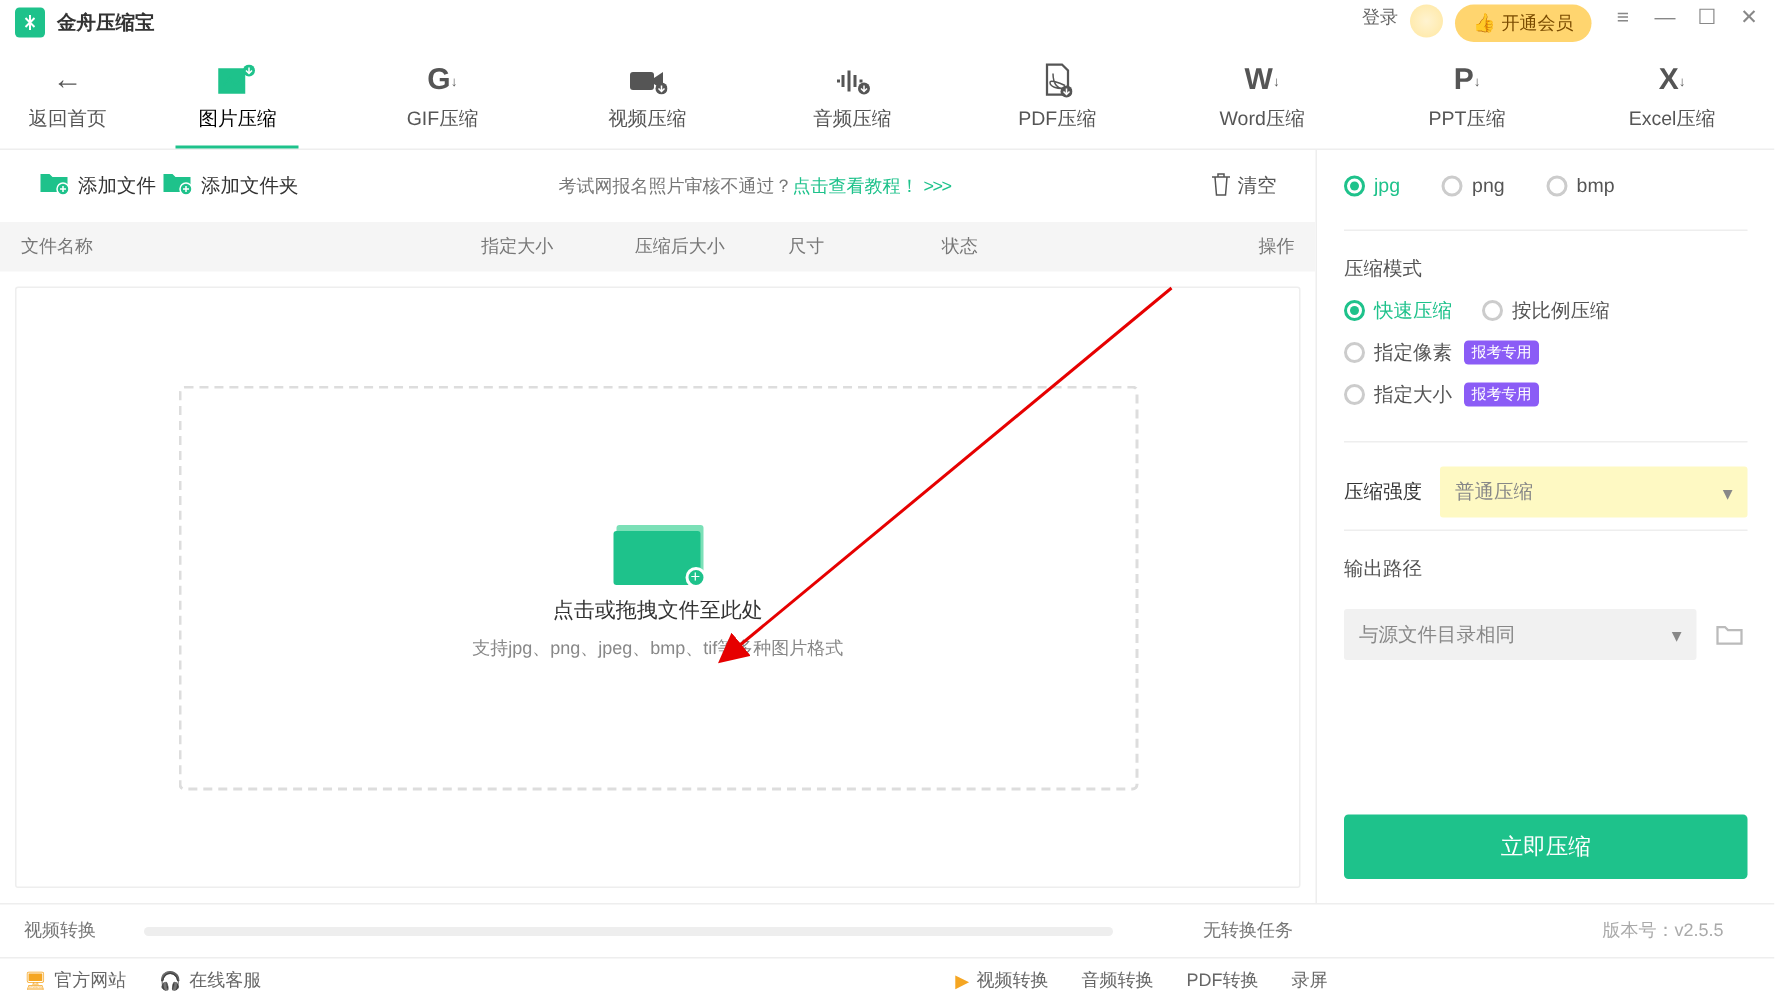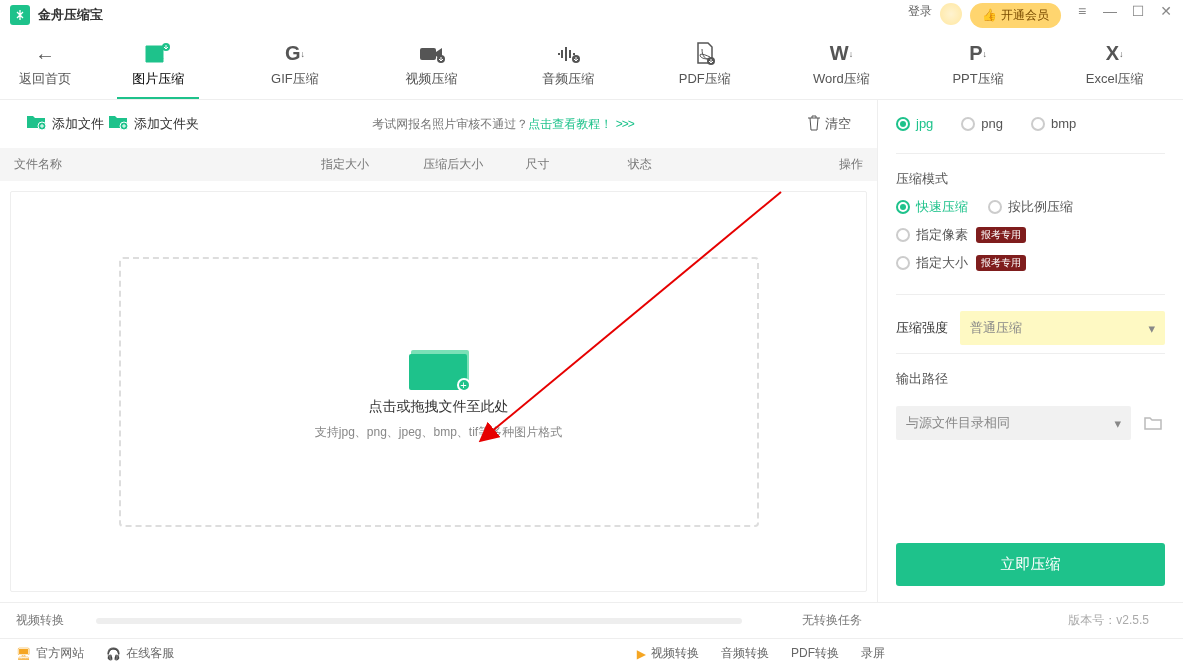--- a/index.html
+++ b/index.html
@@ -59,21 +59,21 @@
   
   .right { width:305px; padding:16px 18px; display:flex; flex-direction:column; font-size:13px; color:#333; }
   .sec-title { color:#555; margin-bottom:10px; display:flex; align-items:center; gap:6px; }
   .help-dot { width:16px; height:16px; border-radius:50%; background:#eee; color:#aaa; font-size:11px; display:flex; align-items:center; justify-content:center; }
   .radio-row { display:flex; gap:28px; margin-bottom:14px; flex-wrap:wrap; }
   .radio { display:flex; align-items:center; gap:6px; cursor:pointer; color:#555; }
   .rdot { width:14px; height:14px; border-radius:50%; border:2px solid #ccc; display:inline-block; position:relative; }
   .radio.sel { color:#1ec28b; }
   .radio.sel .rdot { border-color:#1ec28b; }
   .radio.sel .rdot::after { content:""; position:absolute; inset:2px; border-radius:50%; background:#1ec28b; }
-  .badge { background:#7f1d1d; color:#fff; font-size:10px; padding:1px 5px; border-radius:3px; margin-left:2px; }
+  .badge { background:#8b5cf6; color:#fff; font-size:10px; padding:1px 5px; border-radius:3px; margin-left:2px; }
   hr.sep { border:none; border-top:1px solid #eee; margin:8px 0 16px; }
   .select-row { display:flex; align-items:center; gap:12px; }
   .select-box { flex:1; background:#fef9c3; color:#888; padding:8px 10px; border-radius:2px; font-size:13px; display:flex; justify-content:space-between; align-items:center; }
   .path-row { display:flex; align-items:center; gap:10px; margin-top:8px; }
   .path-box { flex:1; background:#f1f1f1; color:#888; padding:8px 10px; border-radius:2px; font-size:13px; display:flex; justify-content:space-between; align-items:center; }
   .folder-btn { width:24px; height:24px; color:#bbb; display:flex; align-items:center; justify-content:center; cursor:pointer; font-size:16px; }
   .compress-btn { margin-top:auto; background:#1ec28b; color:#fff; font-size:15px; border:none; padding:12px; border-radius:3px; cursor:pointer; }
 
   
   .progress-row { height:36px; border-top:1px solid #eee; display:flex; align-items:center; padding:0 16px; font-size:12px; color:#777; }

